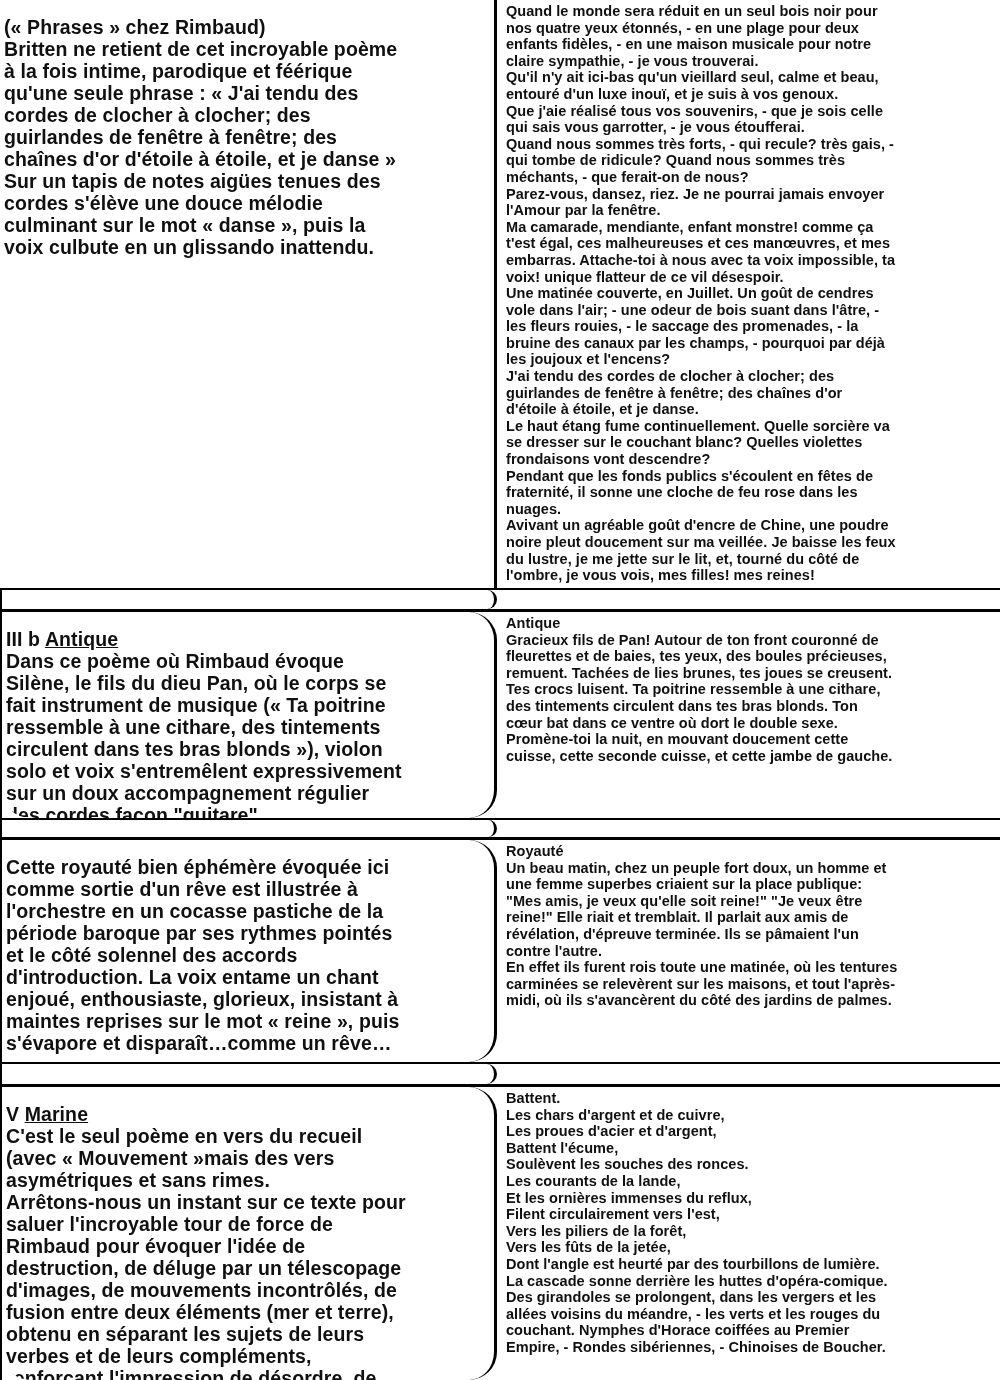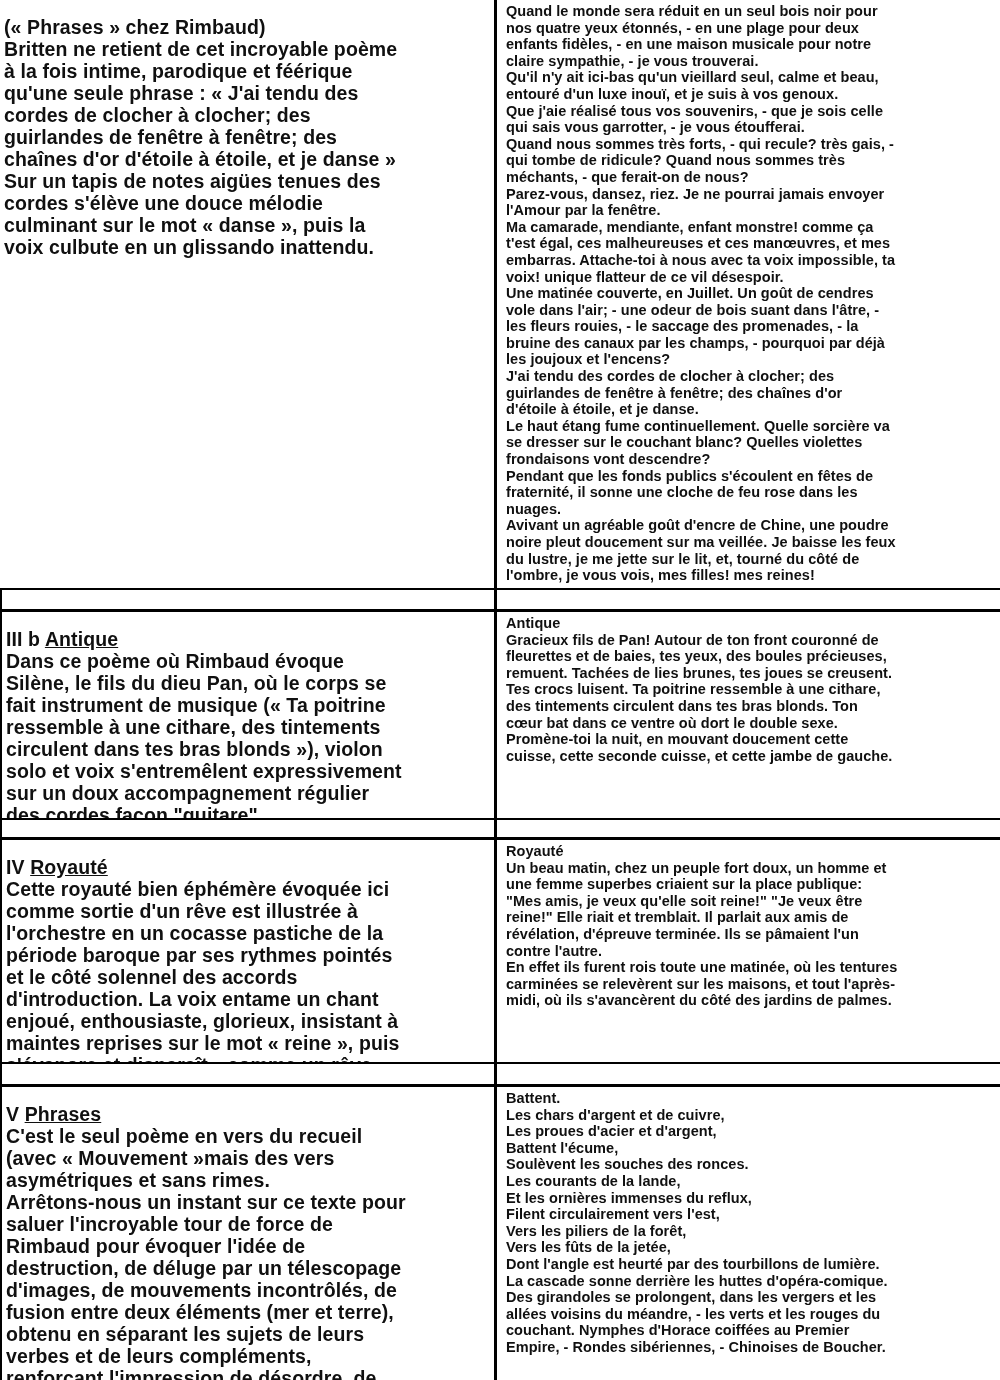--- a/index.html
+++ b/index.html
@@ -10,21 +10,21 @@
     overflow: hidden;
     background: #ffffff;
     color: #101010;
     font-family: "Liberation Sans", "DejaVu Sans", sans-serif;
   }
   .row { display: flex; box-sizing: border-box; width: 1000px; overflow: hidden; }
   .cell { box-sizing: border-box; overflow: hidden; }
   .cell.left  { width: 497px; border-right: 3px solid #000; padding: 16px 5px 0 4px; }
   .cell.right { width: 500px; padding: 3px 6px 0 9px; }
   .bordered-left { border-left: 2px solid #000; }
-  .bordered-left .cell.left { width: 495px; }
+  .bordered-left .cell.left { width: 495px; border-radius: 28px; }
 
   .row.content-1 { height: 588px; }
   .row.content-2 { height: 206px; }
   .row.content-3 { height: 222px; }
   .row.content-4 { height: 293px; }
 
   .row.spacer { box-sizing: border-box; }
   .row.spacer .cell { height: 100%; }
   .spacer-1 { height: 24px; border-top: 2px solid #000; border-bottom: 3px solid #000; }
   .spacer-2 { height: 22px; border-top: 2px solid #000; border-bottom: 3px solid #000; }
@@ -146,23 +146,20 @@
     </div>
   </div>
 
   <div class="row spacer spacer-2 bordered-left">
     <div class="cell left"></div>
     <div class="cell right"></div>
   </div>
 
   <div class="row content-3 bordered-left">
     <div class="cell left">
-      <div class="section-heading">
-        <span>IV </span><span class="underlined">Royauté</span>
-      </div>
       <div class="commentary-text">Cette royauté bien éphémère évoquée ici
 comme sortie d'un rêve est illustrée à
 l'orchestre en un cocasse pastiche de la
 période baroque par ses rythmes pointés
 et le côté solennel des accords
 d'introduction. La voix entame un chant
 enjoué, enthousiaste, glorieux, insistant à
 maintes reprises sur le mot « reine », puis
 s'évapore et disparaît…comme un rêve…</div>
     </div>
@@ -181,21 +178,21 @@
   </div>
 
   <div class="row spacer spacer-3 bordered-left">
     <div class="cell left"></div>
     <div class="cell right"></div>
   </div>
 
   <div class="row content-4 bordered-left">
     <div class="cell left">
       <div class="section-heading">
-        <span>V </span><span class="underlined">Phrases</span>
+        <span>V </span><span class="underlined">Marine</span>
       </div>
       <div class="commentary-text">C'est le seul poème en vers du recueil
 (avec « Mouvement »mais des vers
 asymétriques et sans rimes.
 Arrêtons-nous un instant sur ce texte pour
 saluer l'incroyable tour de force de
 Rimbaud pour évoquer l'idée de
 destruction, de déluge par un télescopage
 d'images, de mouvements incontrôlés, de
 fusion entre deux éléments (mer et terre),

